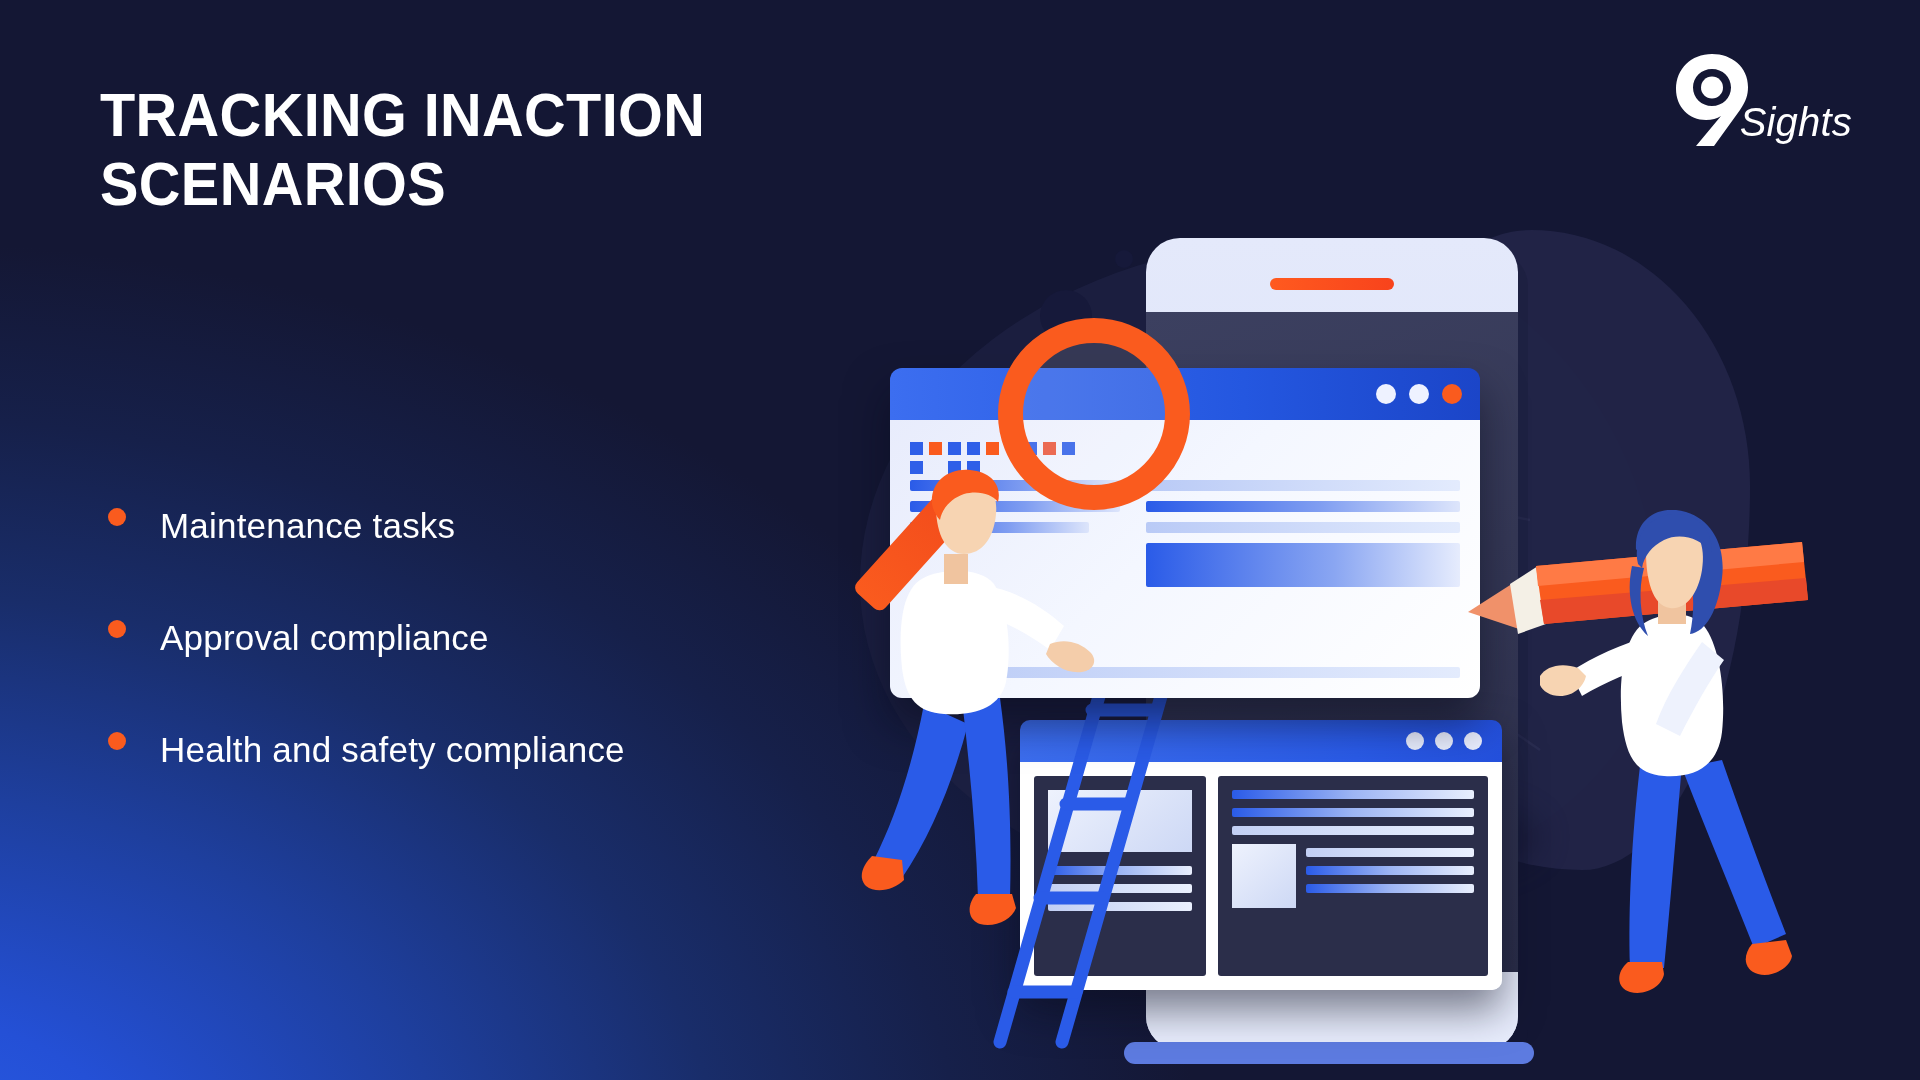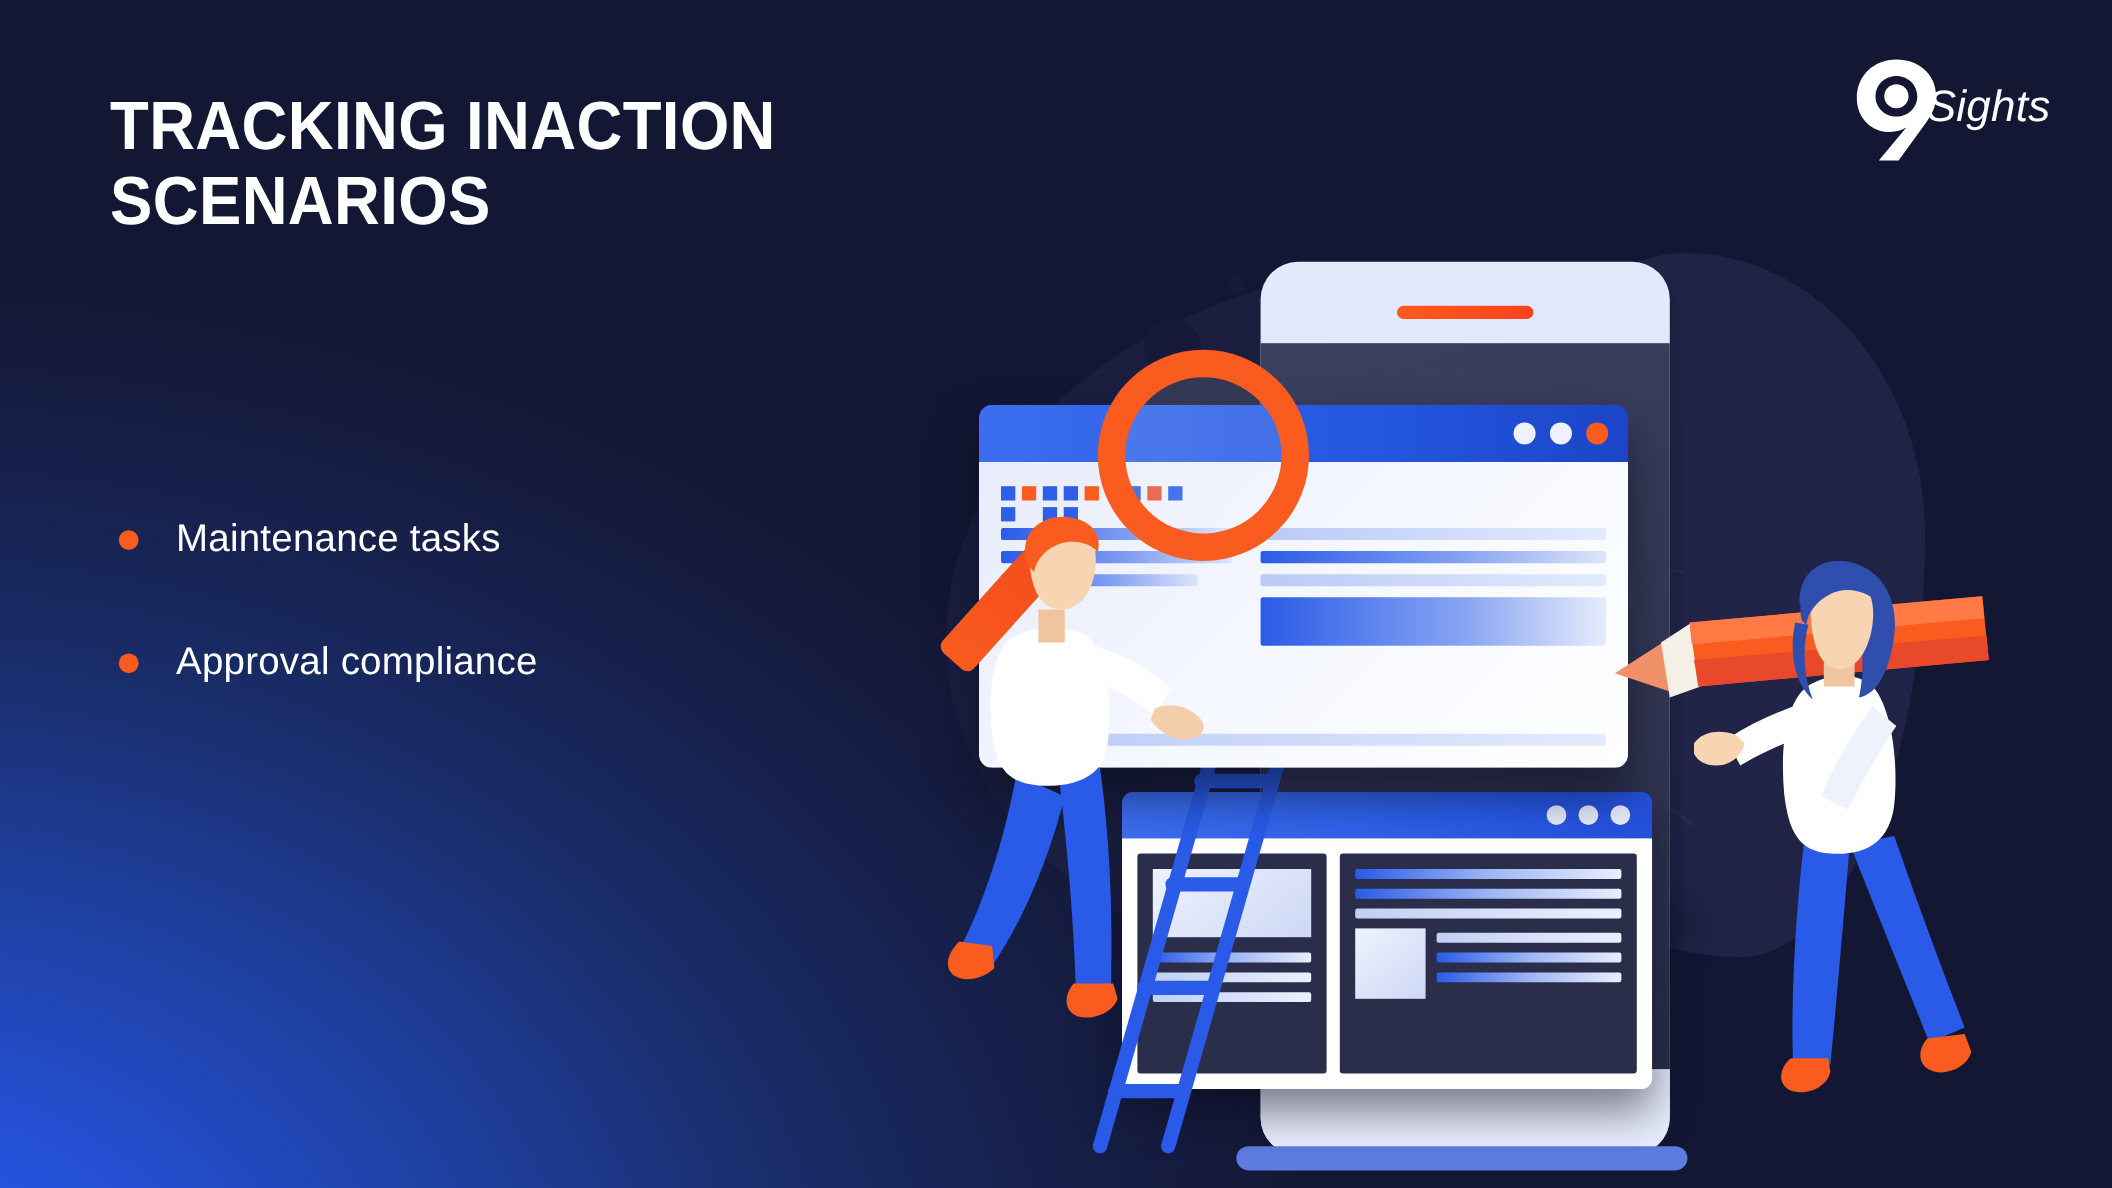--- a/index.html
+++ b/index.html
@@ -36,33 +36,33 @@
     position:absolute; left:100px; top:80px; width:830px;
     color:#ffffff; font-weight:700; font-size:62px; line-height:1.12;
     letter-spacing:.4px; text-transform:uppercase;
     font-family:"Liberation Sans","DejaVu Sans",sans-serif;
     font-stretch:condensed;
     transform:scaleX(.93); transform-origin:left top;
   }
   .headline .l2{ display:block; }
 
   .bullets{ position:absolute; left:108px; top:470px; width:780px; }
-  .bullet{ display:flex; align-items:center; margin-bottom:72px; }
+  .bullet{ display:flex; margin-bottom:72px;margin-top:36px; }
   .bullet:last-child{ margin-bottom:0; }
   .bdot{
     width:18px; height:18px; border-radius:50%; background:#fa5b1e;
     flex:0 0 18px; margin-right:34px; margin-top:2px;
   }
   .btext{
     color:#ffffff; font-size:35px; font-weight:400; letter-spacing:.2px;
     font-family:"Liberation Sans",sans-serif; white-space:nowrap;
   }
 
   
-  .logo{ position:absolute; right:56px; top:52px; display:flex; align-items:center; }
+  .logo{ position:absolute; right:68px; top:52px; display:flex; align-items:flex-end; }
   .logo svg{ display:block; }
   .logo-word{
     color:#fff; font-size:40px; font-style:italic; font-weight:400;
     letter-spacing:.2px; line-height:1; margin-left:-10px; margin-bottom:6px;
     font-family:"Liberation Sans",sans-serif;
   }
 
   
   .illus{ position:absolute; left:850px; top:190px; width:1070px; height:890px; }
 
@@ -200,20 +200,24 @@
 
   <div class="bullets">
     <div class="bullet">
       <span class="bdot"></span>
       <span class="btext">Maintenance tasks</span>
     </div>
     <div class="bullet">
       <span class="bdot"></span>
       <span class="btext">Approval compliance</span>
     </div>
+    <div class="bullet">
+      <span class="bdot"></span>
+      <span class="btext">Health and safety compliance</span>
+    </div>
   </div>
 
   <div class="logo">
     <svg width="78" height="96" viewBox="0 0 78 96">
       <path d="M40 2 C19 2 4 17 4 37 C4 55 17 68 34 68 C40 68 45 66.5 49 64 L24 94 L42 94 L68 58 C74 49 76 43 76 35 C76 15 60 2 40 2 Z
                M40 17 C50.5 17 59 25 59 35.5 C59 46 50.5 54 40 54 C29.5 54 21 46 21 35.5 C21 25 29.5 17 40 17 Z" fill="#ffffff"></path>
       <circle cx="40" cy="35.5" r="11" fill="#ffffff"></circle>
     </svg>
     <span class="logo-word">Sights</span>
   </div>

